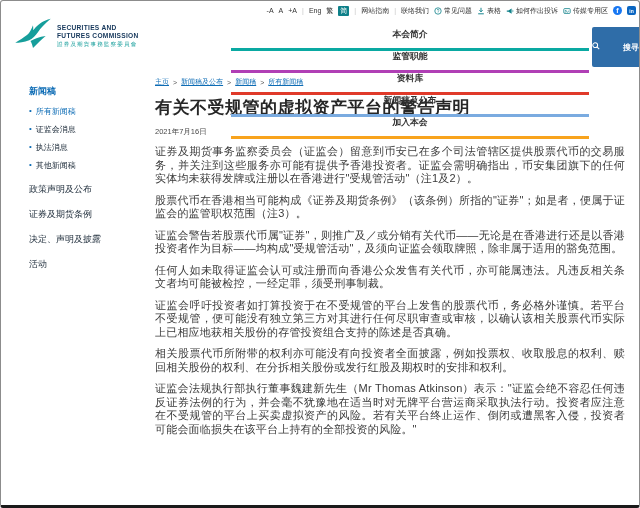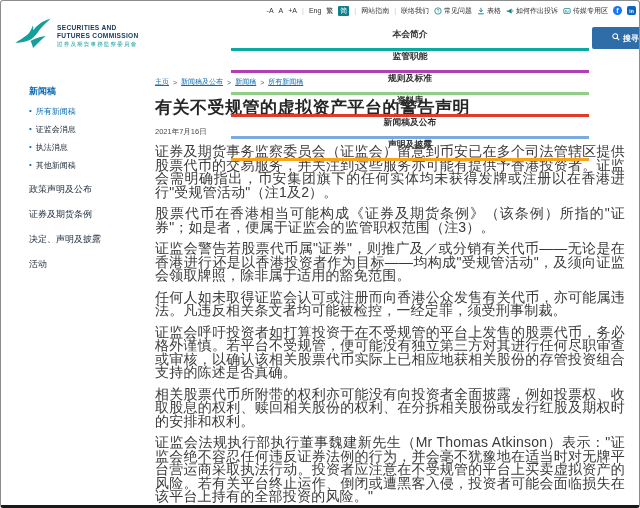--- a/index.html
+++ b/index.html
@@ -34,41 +34,41 @@
   .logo-text { display:flex; flex-direction:column; line-height:1.18; }
   .logo-en { font-size:6.6px; font-weight:bold; color:#14365a; letter-spacing:.3px; }
   .logo-cn { font-size:5.6px; color:#169e9b; letter-spacing:1.1px; margin-top:1px; }
   .mainnav { position:absolute; right:50px; top:12px; width:358px; display:flex;flex-direction:column; }
   .nav-item {
     flex:1; text-align:center; font-size:8.8px; font-weight:bold; color:#333;
     padding-bottom:10px; position:relative; cursor:pointer; white-space:nowrap;
   }
   .nav-underline { position:absolute; left:0; right:0; bottom:0; height:3px; }
   .search-btn {
-    position:absolute; right:0; top:10px; width:47px; height:22px; background:#2f6da8;
+    position:absolute; right:0; top:10px; width:47px; height:40px; background:#2f6da8;
     color:#fff; font-size:8px; font-weight:bold; display:flex; align-items:center;
-    justify-content:flex-end; gap:3px; border:none; cursor:pointer; border-radius:2px 0 0 2px;
+    justify-content:space-between; gap:3px; border:none; cursor:pointer; border-radius:2px 0 0 2px;
   }
   
-  .content { display:flex; padding:14px 14px 0 28px; }
+  .content { display:flex; padding:14px 14px 0 8px;margin-left:20px; }
   .sidebar { width:118px; flex-shrink:0; padding-top:8px; }
   .sb-header { font-size:9px; font-weight:bold; color:#0d6cb5; margin-bottom:8px; cursor:pointer; }
   .sb-bullet { display:flex; gap:4px; font-size:8px; margin-bottom:7px; color:#22303e; cursor:pointer; }
   .sb-bullet .dot { color:#0d6cb5; font-size:8px; line-height:1.2; }
   .sb-bullet.active span.lbl { color:#0d6cb5; }
   .sb-section { font-size:9px; font-weight:normal; color:#22303e; margin-top:12px; cursor:pointer; }
   .main { flex:1; padding-left:8px; }
   .breadcrumb { font-size:7px; color:#777; display:flex; gap:4px; align-items:center; flex-wrap:wrap; }
   .bc-link { color:#0d6cb5; text-decoration:underline; cursor:pointer; }
   .bc-sep { color:#555; }
   .article-title { font-size:17px; font-weight:bold; color:#262626; margin-top:9px; letter-spacing:.5px; }
   .article-date { font-size:7.5px; color:#4a4a4a; margin-top:8px; }
   .body-text { margin-top:6px; }
   .para {
-    font-size:14px; color:#3a3a3a; line-height:13.5px; margin-top:8px;
+    font-size:11px; color:#3a3a3a; line-height:13.5px; margin-top:8px;
     text-align:justify; letter-spacing:.2px;
   }
 </style>
 </head>
 <body>
 
 <div class="page">
 
   <div class="utilbar">
     <span class="util-link">-A</span>
@@ -142,33 +142,29 @@
     <div class="mainnav">
       <div class="nav-item">
         <span>本会简介</span>
         <span class="nav-underline" style="background: rgb(10, 169, 162);"></span>
       </div>
       <div class="nav-item">
         <span>监管职能</span>
         <span class="nav-underline" style="background: rgb(176, 63, 181);"></span>
       </div>
       <div class="nav-item">
-        <span>规则及标准</span>
-        <span class="nav-underline" style="background: rgb(143, 206, 132);"></span>
-      </div>
-      <div class="nav-item">
         <span>资料库</span>
         <span class="nav-underline" style="background: rgb(224, 58, 42);"></span>
       </div>
       <div class="nav-item">
         <span>新闻稿及公布</span>
         <span class="nav-underline" style="background: rgb(122, 171, 224);"></span>
       </div>
       <div class="nav-item">
-        <span>声明及披露</span>
+        <span>加入本会</span>
         <span class="nav-underline" style="background: rgb(248, 163, 29);"></span>
       </div>
     </div>
 
     <button class="search-btn">
       <span>
         <svg width="8" height="8" viewBox="0 0 10 10">
             <circle cx="4" cy="4" r="3" fill="none" stroke="#fff" stroke-width="1.3"></circle>
             <path d="M6.2 6.2L9 9" stroke="#fff" stroke-width="1.3"></path>
           </svg>

